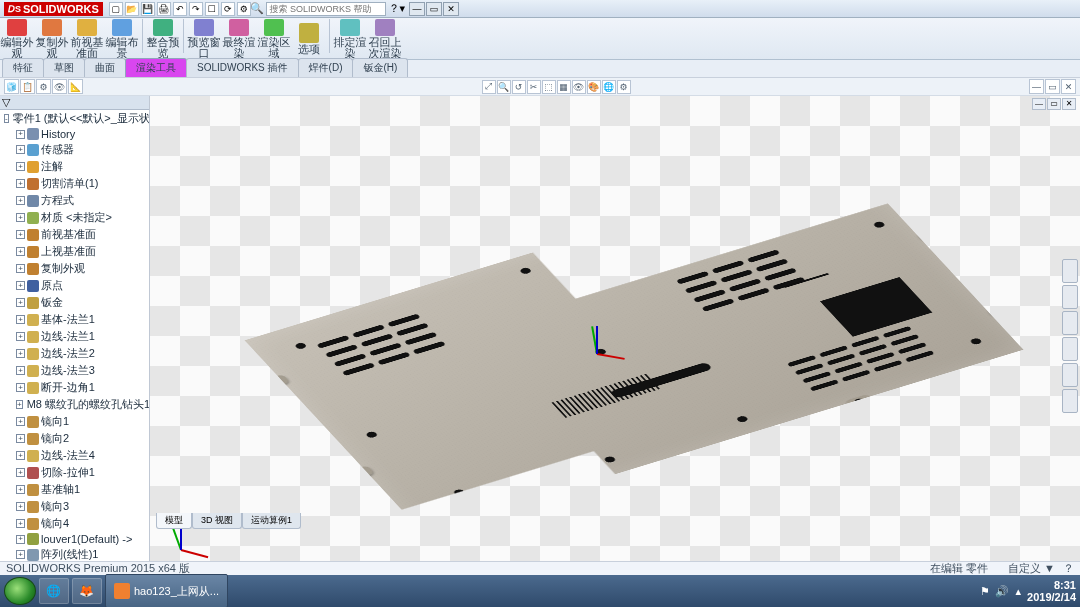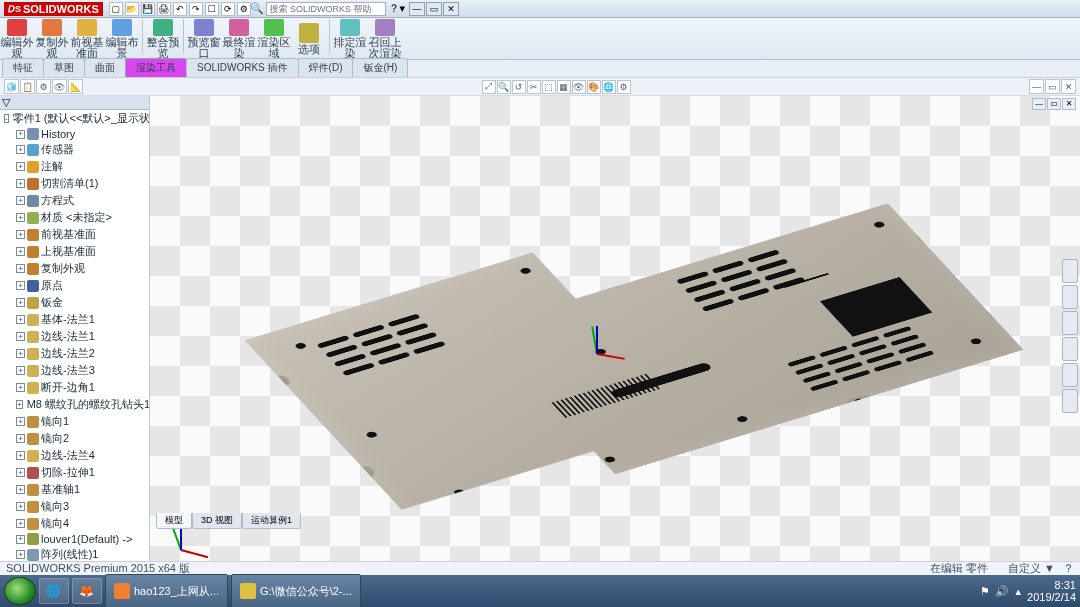--- a/index.html
+++ b/index.html
@@ -74,21 +74,21 @@
 .modetabs .mtab.active { background:#f4f7fb; }
 .statusline { height:14px; position:absolute; left:0; right:0; bottom:32px; background:#f0f4fa; border-top:1px solid #c8d0dc; font-size:10px; color:#405060; padding:0 6px; display:flex; align-items:center; }
 .statusline .spacer{flex:1;}
 
 .taskbar { position:absolute; left:0; right:0; bottom:0; height:32px; background:linear-gradient(#4b6a8e,#2f4a6b); display:flex; align-items:center; padding:0 4px; gap:3px; }
 .taskbar .start { width:32px; height:28px; border-radius:50%; background:radial-gradient(circle at 40% 40%,#9be07a,#2a8a2a 60%,#0c5a0c); border:1px solid #164a16; }
 .taskbar .pin { width:30px; height:26px; background:rgba(255,255,255,.15); border:1px solid rgba(255,255,255,.2); border-radius:2px; display:flex; align-items:center; justify-content:center; font-size:12px; }
 .taskbar .tbtn { height:26px; padding:16px 8px; background:linear-gradient(#6a86a6,#486584); border:1px solid #2f4560; border-radius:2px; display:flex; align-items:center; gap:4px; color:#fff; font-size:10px; max-width:130px; overflow:hidden; white-space:nowrap; }
 .taskbar .tbtn .tico{ width:16px; height:16px; display:inline-block; border-radius:2px; }
 .taskbar .tray { margin-left:auto; display:flex; align-items:center; gap:6px; color:#fff; font-size:10px; }
-.taskbar .tray .clock { text-align:right; line-height:1.1; }
+.taskbar .tray .clock { text-align:right; line-height:1.1;font-weight:bold; }
 </style>
 </head>
 <body>
 
 <div class="titlebar">
   <div class="logo">𝘋S <span>SOLIDWORKS</span></div>
   <div class="qat">
     <span>▢</span>
     <span>📂</span>
     <span>💾</span>
@@ -481,24 +481,20 @@
   <div class="start"></div>
   <div id="tbpins" style="display:flex;gap:3px">
       <div class="pin">🌐</div>
       <div class="pin">🦊</div>
     </div>
   <div id="tbitems" style="display:flex;gap:3px">
       <div class="tbtn">
         <span class="tico" style="background:#f08030"></span>
         <span>hao123_上网从...</span>
       </div>
-      <div class="tbtn">
-        <span class="tico" style="background:#e0c040"></span>
-        <span>G:\微信公众号\2-...</span>
-      </div>
     </div>
   <div class="tray">
     <span>⚑</span>
     <span>🔊</span>
     <span>▴</span>
     <div class="clock">
       <div>8:31</div>
       <div>2019/2/14</div>
     </div>
   </div>

